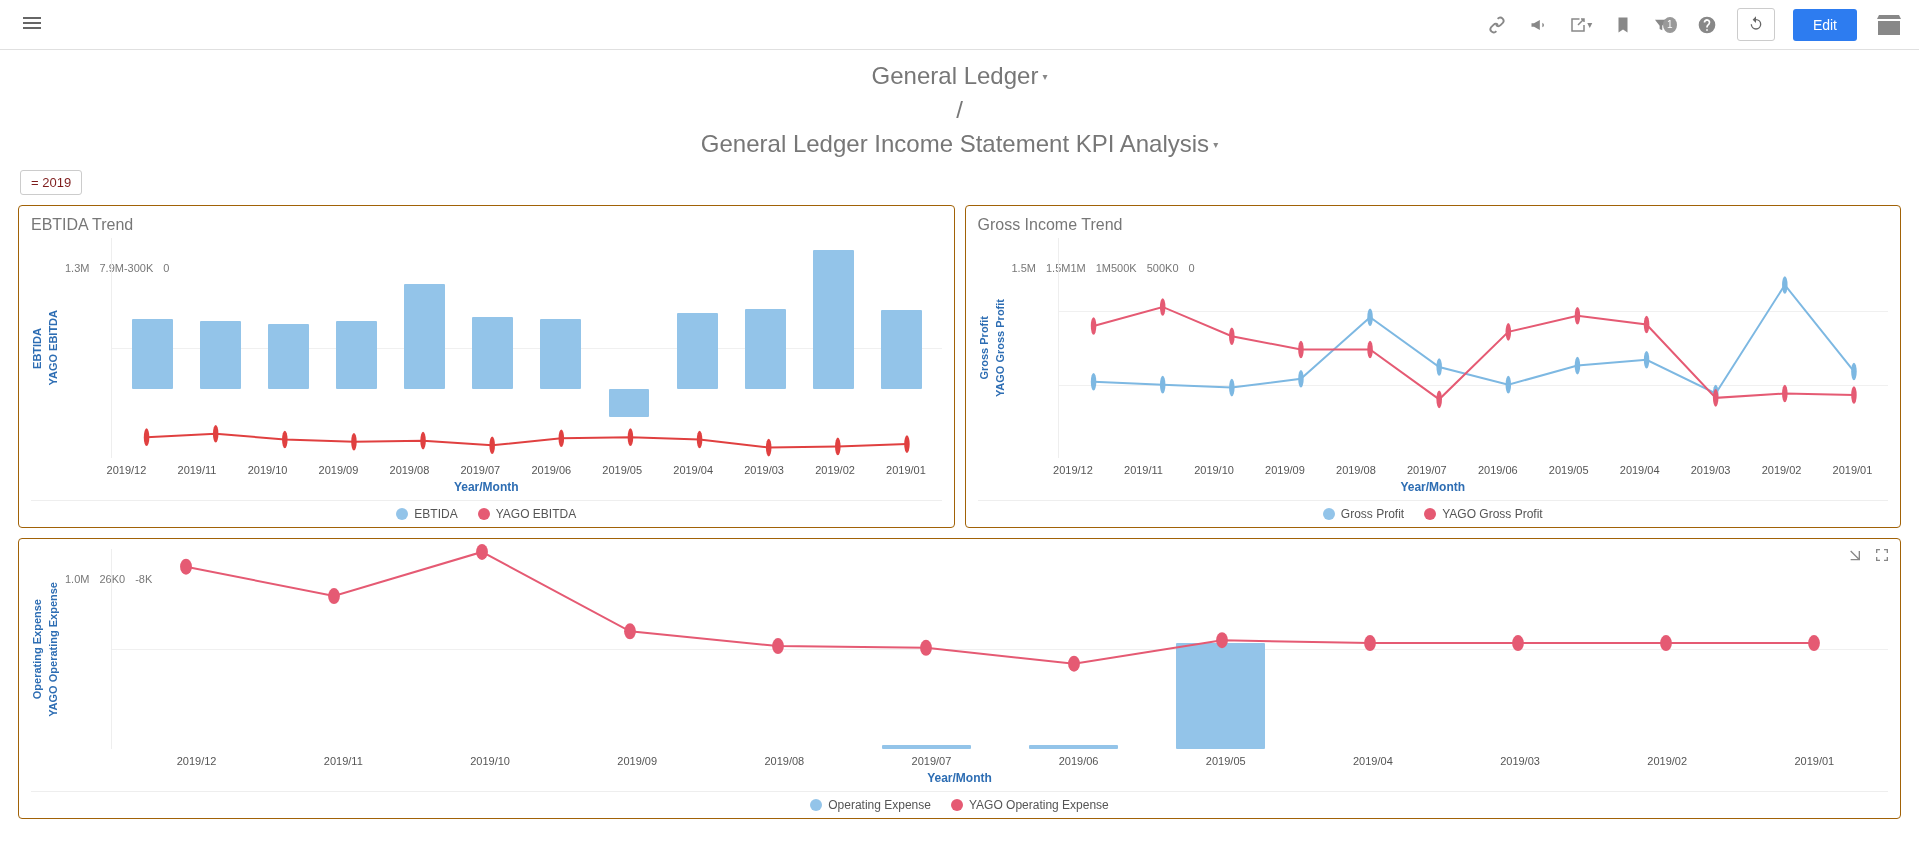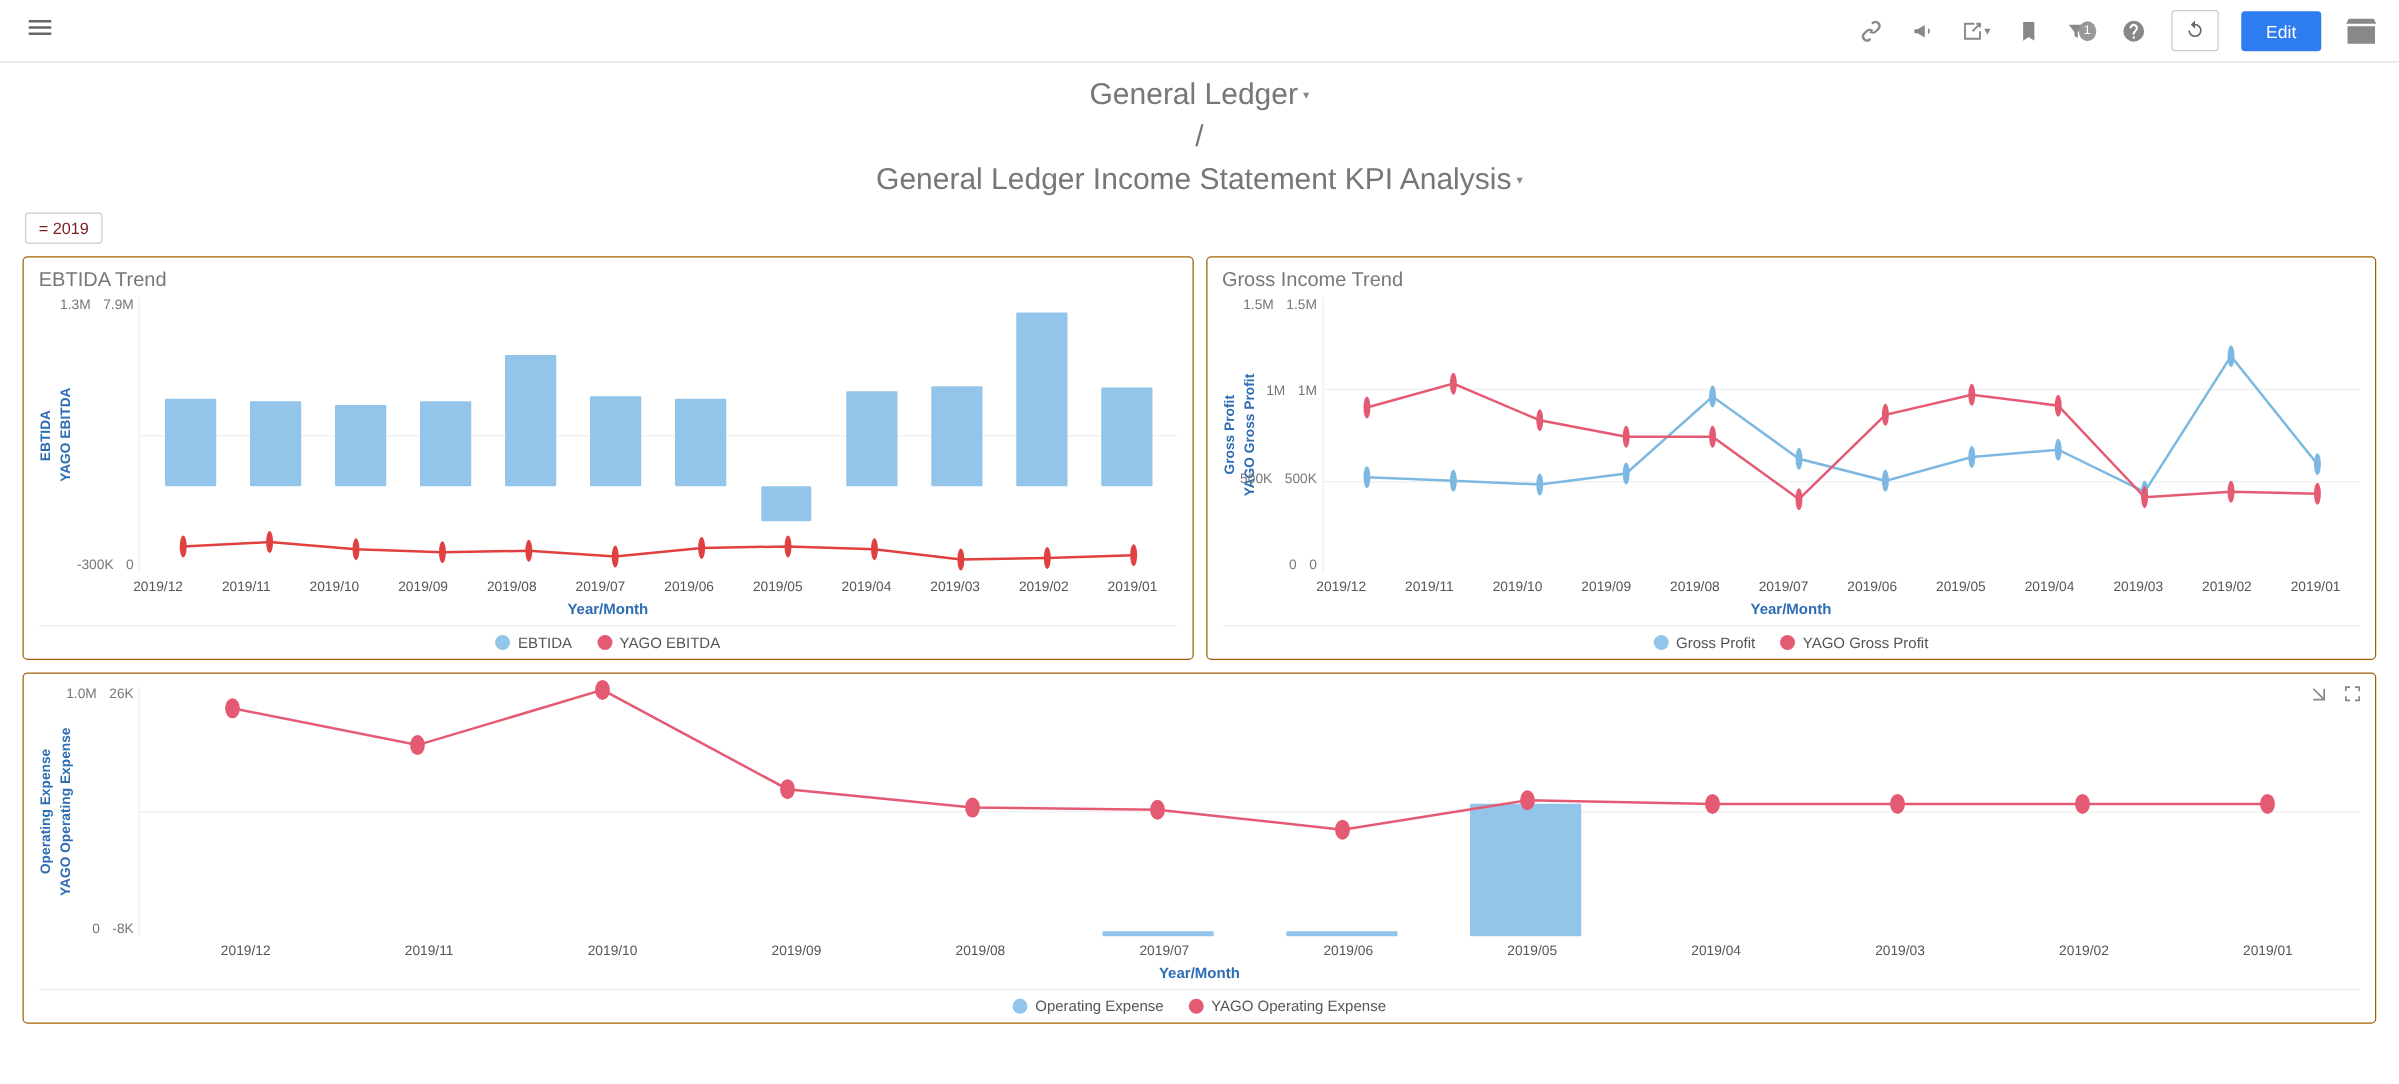--- a/index.html
+++ b/index.html
@@ -21,21 +21,21 @@
 .caret-down { font-size: 10px; color: #888; }
 .filter-chip { display: inline-block; border: 1px solid #ccc; border-radius: 3px; padding: 4px 10px; margin: 8px 0 0 20px; font-size: 13px; color: #7f1d1d; cursor: pointer; }
 .dashboard { padding: 10px 18px; display: grid; grid-template-columns: 1fr 1fr; gap: 10px; }
 .panel { border: 1px solid #a16207; border-radius: 4px; background: #fff; padding: 10px 12px 6px; position: relative; }
 .panel-full { grid-column: 1 / -1; }
 .panel-title { font-size: 16px; color: #777; font-weight: 400; margin-bottom: 4px; }
 .panel-actions { position: absolute; top: 8px; right: 10px; display: flex; gap: 10px; }
 .panel-actions svg { fill: #888; width: 16px; height: 16px; cursor: pointer; }
 .chart-area { position: relative; height: 220px; display: flex; }
 .chart-area.tall { height: 200px; }
-.y-axis-labels-pair { display: flex; flex-direction: column; justify-content: space-between; width: 46px; font-size: 11px; color: #777; text-align: right; padding-right: 4px; position: relative; }
+.y-axis-labels-pair { display: flex; flex-direction: row; justify-content: space-between; width: 46px; font-size: 11px; color: #777; text-align: right; padding-right: 4px; position: relative; margin-top: 24px; }
 .y-axis-labels-pair .tick-row { display: flex; gap: 10px; justify-content: flex-end; }
 .axis-title-vert { writing-mode: vertical-rl; transform: rotate(180deg); font-size: 11px; color: #2d6db3; font-weight: 600; }
 .axis-titles-col { display: flex; align-items: center; gap: 4px; padding-right: 6px; }
 .plot { flex: 1; position: relative; border-left: 1px solid #eee; }
 .gridline { position: absolute; left: 0; right: 0; border-top: 1px solid #f0f0f0; }
 .bars-row { position: absolute; left: 0; right: 0; bottom: 0; top: 0; display: flex; justify-content: space-around; align-items: flex-end; padding: 0 6px; }
 .bar-slot { flex: 1; display: flex; justify-content: center; align-items: flex-end; height: 100%; position: relative; }
 .bar { width: 60%; background: #93c4e9; border-radius: 1px; }
 .line-svg { position: absolute; left: 0; top: 0; width: 100%; height: 100%; overflow: visible; }
 .x-axis { display: flex; justify-content: space-around; font-size: 11px; color: #555; margin-top: 6px; padding-left: 60px; }

